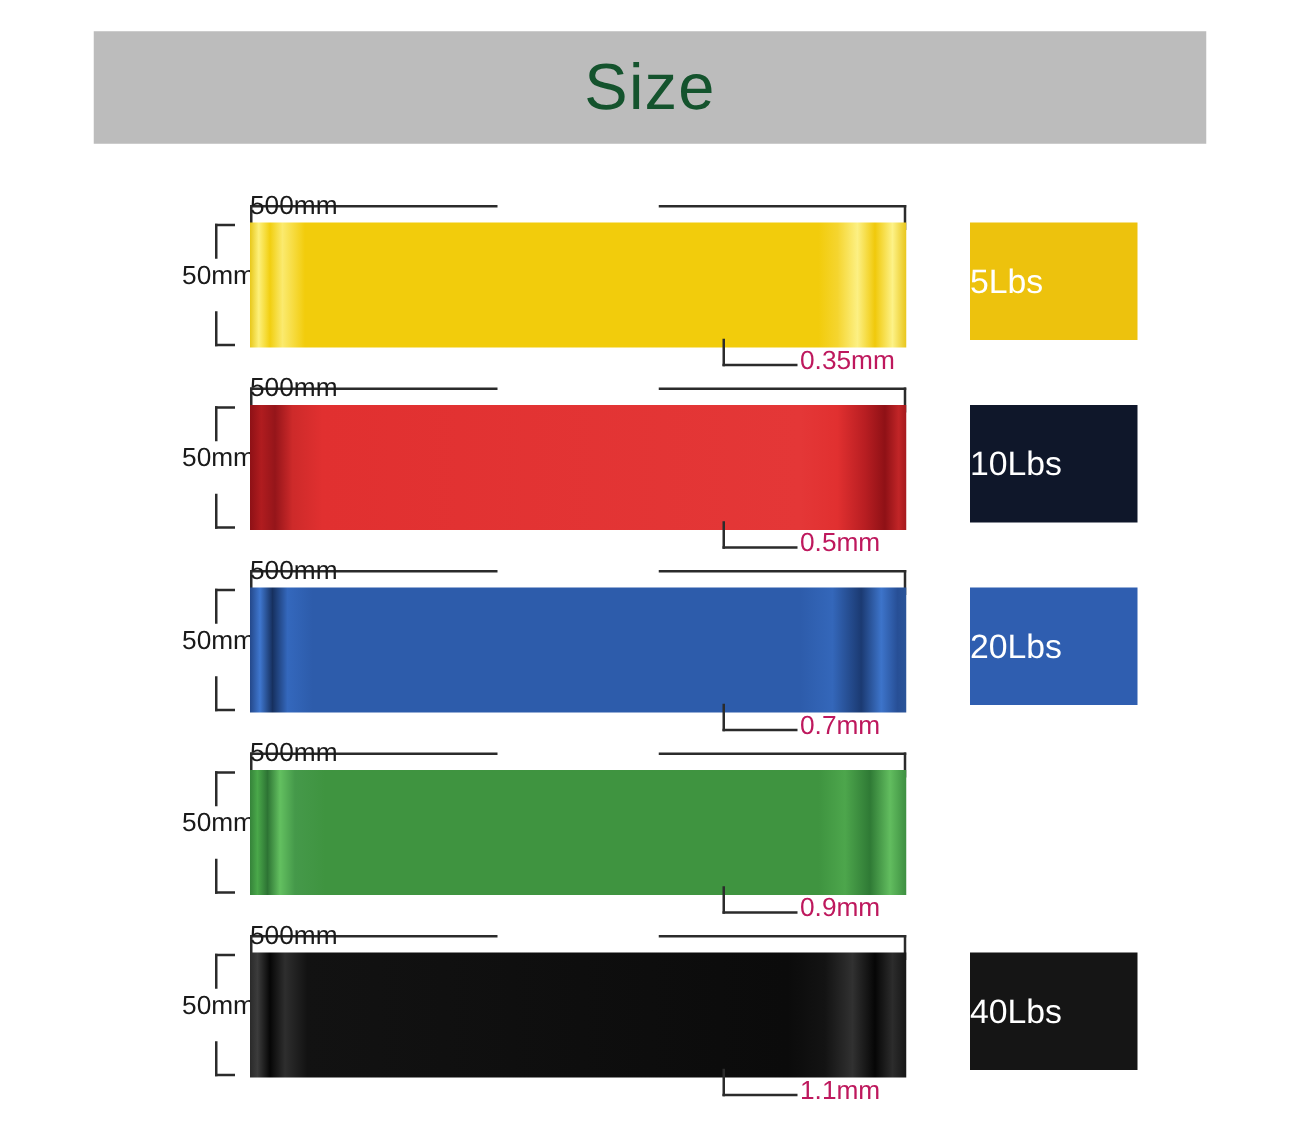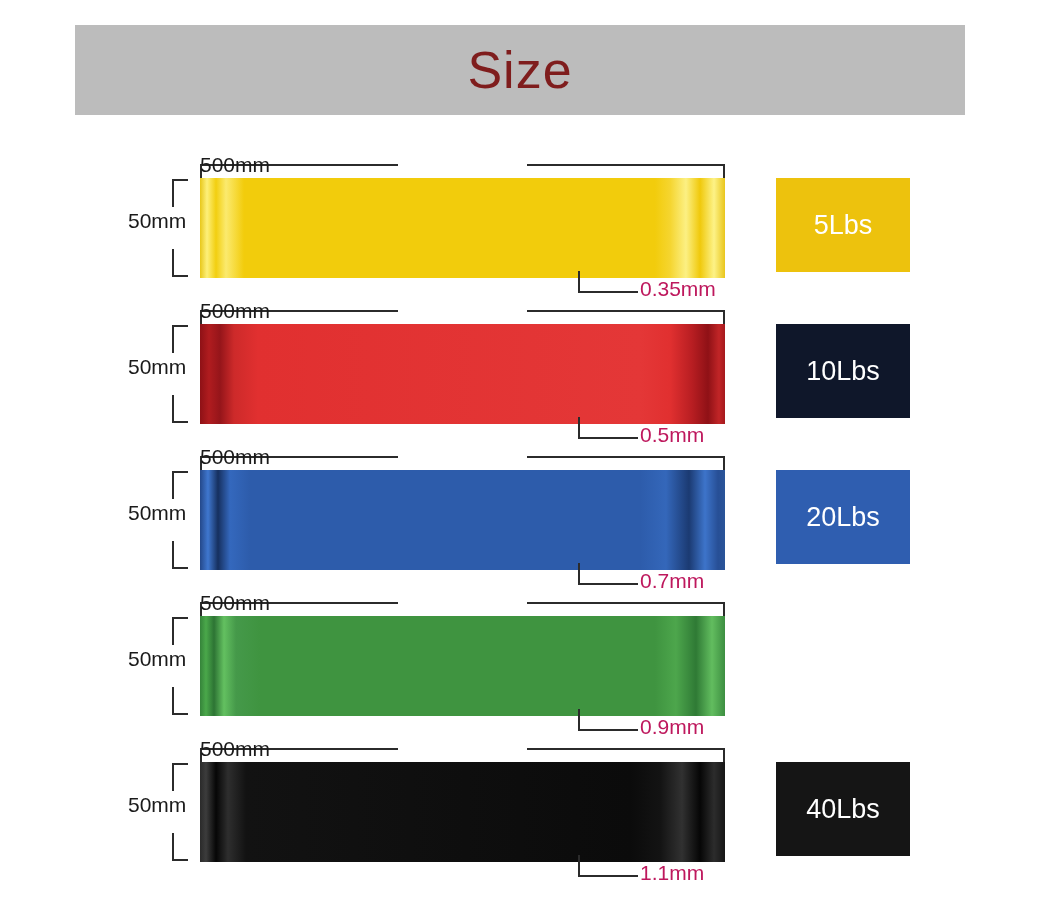--- a/index.html
+++ b/index.html
@@ -21,41 +21,42 @@
     left: 75px;
     top: 25px;
     width: 890px;
     height: 90px;
     background: #bcbcbc;
     display: flex;
     align-items: center;
     justify-content: center;
   }
   #header-title {
-    color: #7f1d1d;
+    color: #14532d;
     font-size: 52px;
     font-weight: 400;
     letter-spacing: 1px;
     line-height: 1;
   }
 
   
   .band-row {
     position: absolute;
     left: 0;
     width: 1041px;
     height: 146px;
   }
 
   
   .height-label {
     position: absolute;
     left: 128px;
     top: 58px;
     width: 76px;
+    text-align: right;
     font-size: 21px;
     color: #1a1a1a;
     line-height: 1;
   }
   .vbracket {
     position: absolute;
     left: 172px;
     top: 27px;
     width: 14px;
     height: 98px;
@@ -142,21 +143,21 @@
 
   
   .swatch {
     position: absolute;
     left: 776px;
     top: 26px;
     width: 134px;
     height: 94px;
     display: flex;
     align-items: center;
-    justify-content: center;
+    justify-content: flex-start;
   }
   .swatch-label {
     color: #ffffff;
     font-size: 27px;
     line-height: 1;
   }
 </style>
 </head>
 <body>
 

